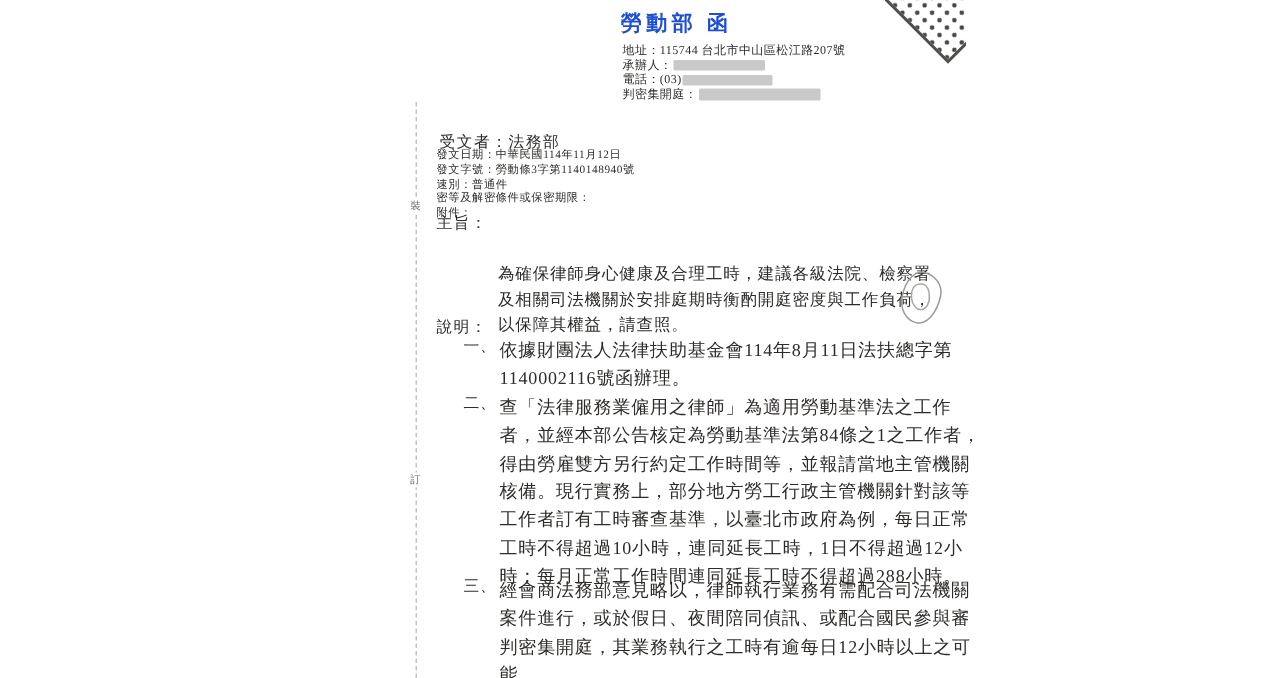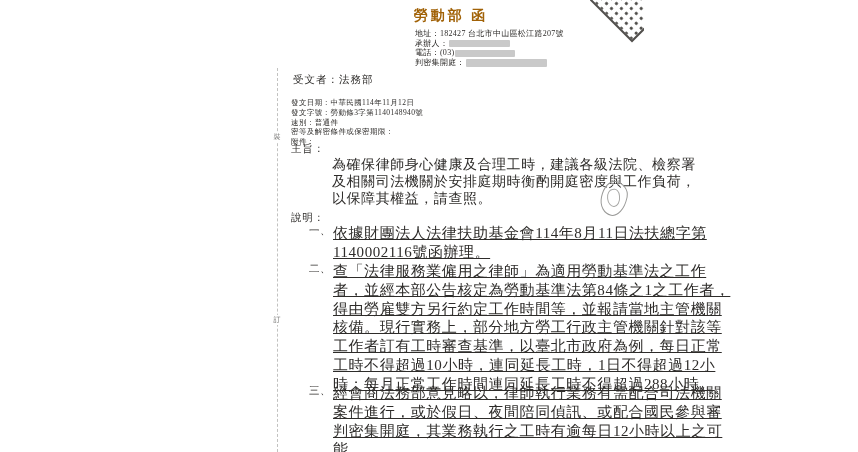--- a/index.html
+++ b/index.html
@@ -7,21 +7,21 @@
     width:858px;height:452px;position:relative;overflow:hidden;
     background:#ffffff;
     font-family:"Liberation Serif","DejaVu Serif",serif;
     color:#2e2c2a;
   }
   .abs{position:absolute;}
 
   
   .doc-title{
     left:262px;top:7px;width:378px;text-align:center;
-    font-size:14px;font-weight:bold;letter-spacing:3px;color:#a16207;
+    font-size:14px;font-weight:bold;letter-spacing:3px;color:#1d4ed8;
     white-space:pre;
   }
 
   
   .header-info{left:415px;top:29px;font-size:8px;line-height:9.7px;letter-spacing:0.3px;}
   .header-line{white-space:pre;height:9.7px;}
   .redact{
     display:inline-block;background:#c9c9c9;vertical-align:middle;
     margin-left:1px;border-radius:1px;
   }
@@ -52,51 +52,51 @@
     border:1px solid #a8a8a6;border-radius:50% 40% 55% 50%;transform:rotate(-18deg);
   }
 
   
   .binding-line{left:277px;top:68px;width:0;height:384px;border-left:1px dashed #c2c2c0;}
   .binding-mark{left:271px;width:12px;text-align:center;font-size:7px;color:#6b6a68;background:#fff;}
   .bm-zhuang{top:132px;}
   .bm-ding{top:315px;}
 
   
-  .recipient{left:293px;top:73px;font-size:10.5px;letter-spacing:1px;white-space:pre;}
+  .recipient{left:293px;top:88px;font-size:10.5px;letter-spacing:1px;white-space:pre;}
 
   
   .meta{left:291px;top:98px;font-size:7.5px;line-height:9.8px;letter-spacing:0.4px;white-space:pre;}
 
   
   .para-label{font-size:10.5px;letter-spacing:0.8px;white-space:pre;}
   .subject-label{left:291px;top:142px;}
   .subject-text{
-    left:332px;top:157px;font-size:14px;line-height:16.9px;
+    left:332px;top:175px;font-size:11px;line-height:16.9px;
     letter-spacing:0.55px;white-space:pre;
   }
   .explain-label{left:291px;top:211px;}
 
   .item-marker{font-size:10.5px;letter-spacing:0.5px;white-space:pre;left:309px;}
   .item-text{
-    font-size:15px;line-height:18.8px;letter-spacing:0.55px;white-space:pre;left:333px;text-decoration:underline;
+    font-size:12px;line-height:18.8px;letter-spacing:0.55px;white-space:pre;left:333px;
   }
   .i1{top:224px;} .i2{top:262px;} .i3{top:384px;}
 </style>
 </head>
 <body>
 
 <div class="abs doc-title">勞動部 函</div>
 
 <div class="abs stamp-clip">
   <div class="corner-stamp"></div>
 </div>
 
 <div class="abs header-info">
-  <div class="header-line">地址：182427 台北市中山區松江路207號</div>
+  <div class="header-line">地址：115744 台北市中山區松江路207號</div>
   <div class="header-line"><span>承辦人：</span><span class="redact r1"></span></div>
   <div class="header-line"><span>電話：(03)</span><span class="redact r2"></span></div>
   <div class="header-line"><span>判密集開庭：</span><span class="redact r3"></span></div>
 </div>
 
 <div class="abs binding-line"></div>
 <div class="abs binding-mark bm-zhuang">裝</div>
 <div class="abs binding-mark bm-ding">訂</div>
 
 <div class="abs recipient">受文者：法務部</div>

